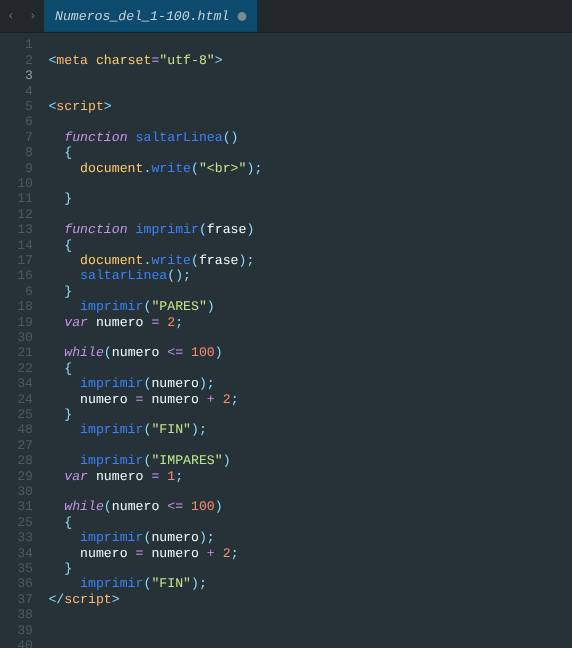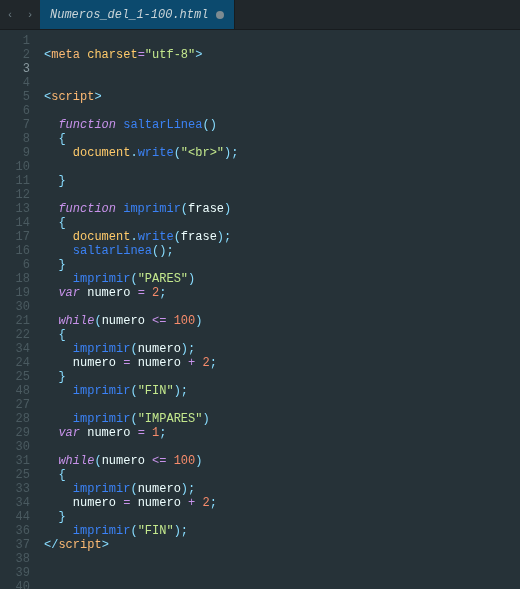--- a/index.html
+++ b/index.html
@@ -138,21 +138,21 @@
       <div>25</div>
       <div>48</div>
       <div>27</div>
       <div>28</div>
       <div>29</div>
       <div>30</div>
       <div>31</div>
       <div>25</div>
       <div>33</div>
       <div>34</div>
-      <div>44</div>
+      <div>35</div>
       <div>36</div>
       <div>37</div>
       <div>38</div>
       <div>39</div>
       <div>40</div>
     </div>
   <div class="code">
 <span class="line"><span class="pun">&lt;</span><span class="tag">meta</span><span class="attr"> charset</span><span class="op">=</span><span class="str">"utf-8"</span><span class="pun">&gt;</span></span>
 <span class="line"></span>
 <span class="line"></span>

